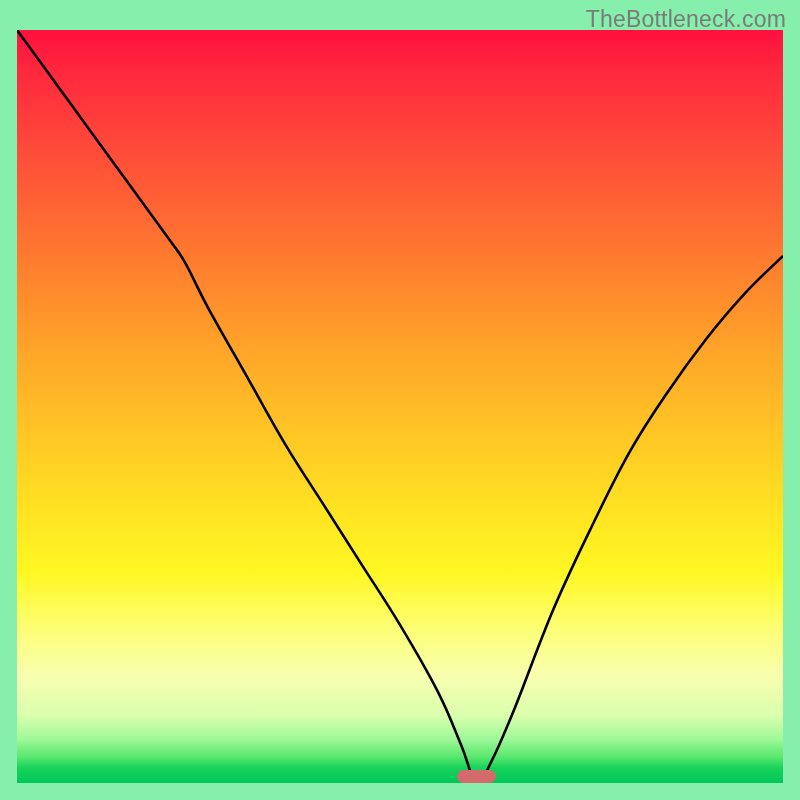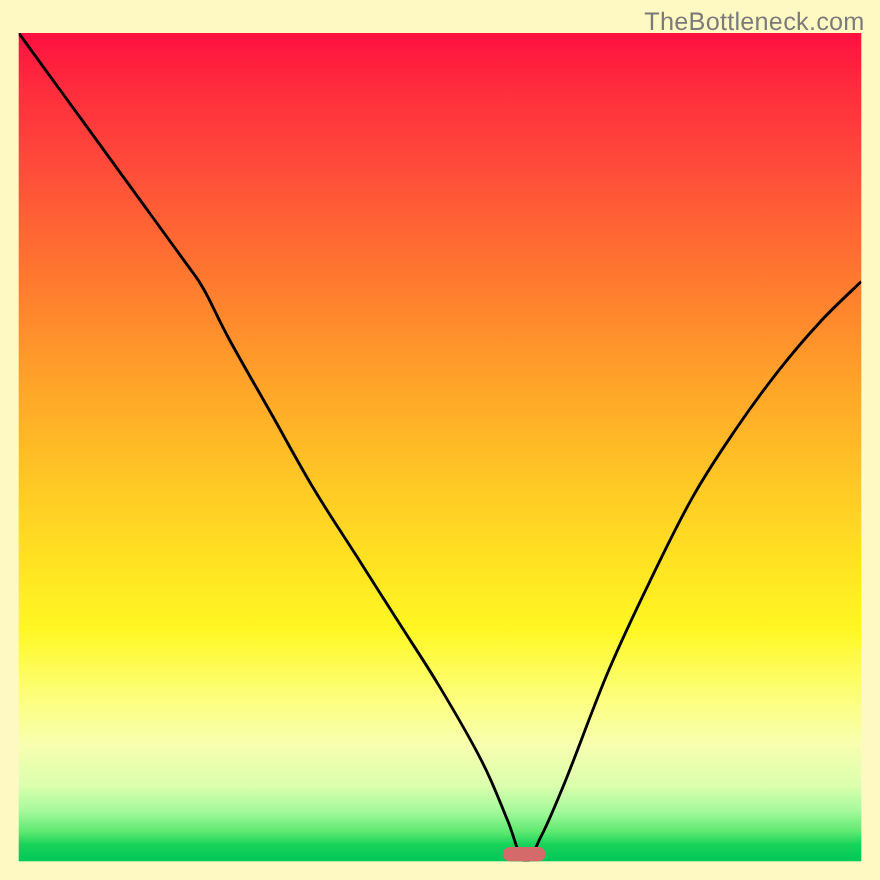--- a/index.html
+++ b/index.html
@@ -8,21 +8,21 @@
     width: 800px;
     height: 800px;
     background: #000;
     overflow: hidden;
     font-family: Arial, Helvetica, sans-serif;
   }
   .frame {
     position: relative;
     width: 800px;
     height: 800px;
-    background: #fef9c3;
+    background: #86efac;
   }
   .watermark {
     position: absolute;
     top: 6px;
     right: 14px;
     color: #7a7a7a;
     font-size: 23px;
     font-weight: 400;
     letter-spacing: 0.2px;
     z-index: 5;

